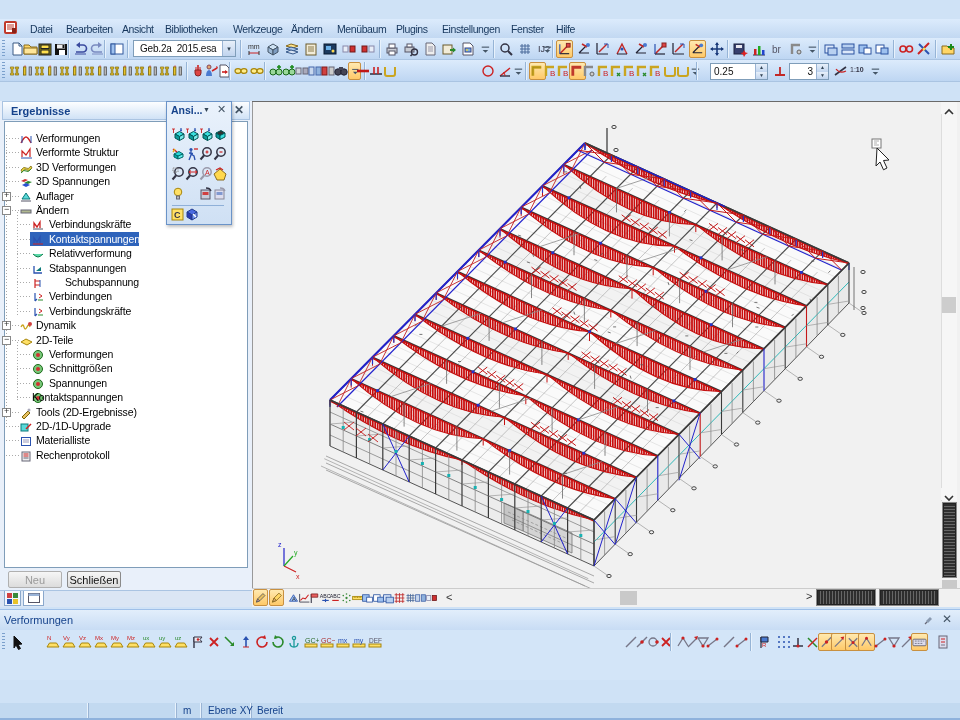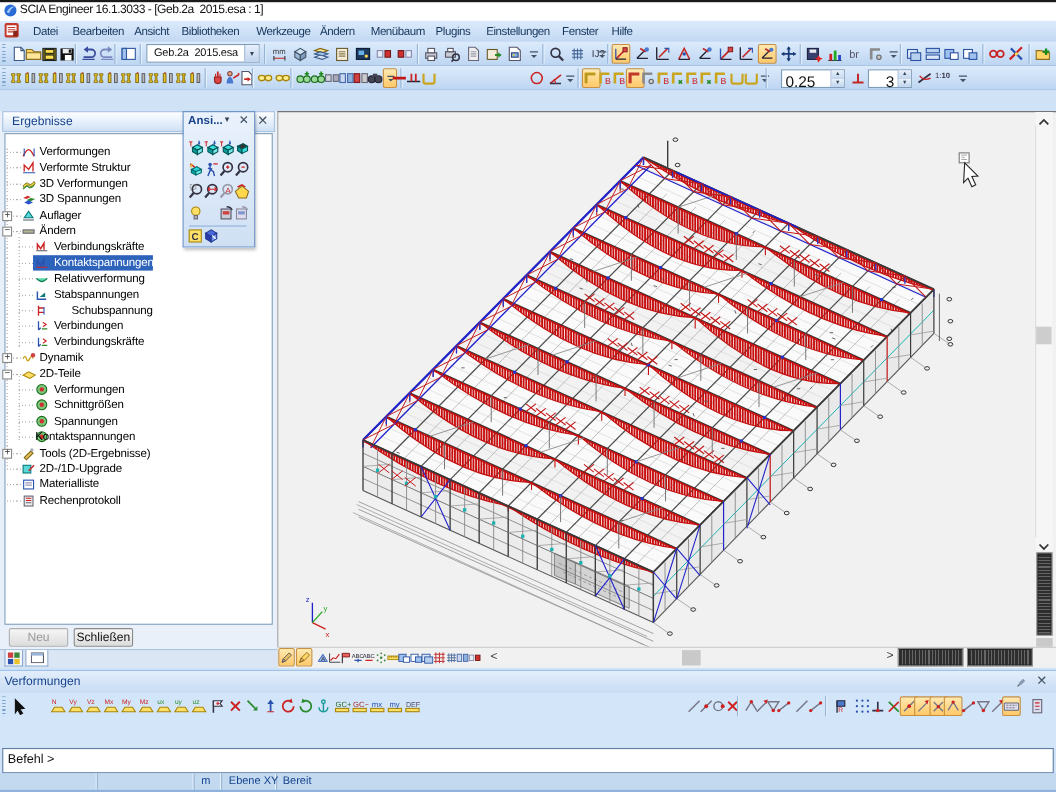--- a/index.html
+++ b/index.html
@@ -9,26 +9,26 @@
 #menubar span { position:absolute; top:3.5px; font-size:10.5px; color:#16365c; letter-spacing:-0.4px; }
 .tbrow { position:absolute; left:0; width:960px; height:22px; background:linear-gradient(#dcebfc,#bed6f2); border-bottom:1px solid #aac4e2; }
 .tbtn { position:absolute; display:flex; align-items:center; justify-content:center; }
 .tbtn.hl { background:linear-gradient(#ffe9b0,#ffc968); border:1px solid #c89040; border-radius:2px; }
 .tsep { position:absolute; width:1px; background:#96b4d6; box-shadow:1px 0 0 #e8f2fc; }
 .grip { position:absolute; width:3px; background:repeating-linear-gradient(#7ba0cc 0 1px, transparent 1px 3px); }
 .combo { position:absolute; background:#fff; border:1px solid #7f9db9; display:flex; align-items:center; }
 .combo span { font-size:10px; letter-spacing:-0.2px; padding-left:6px; color:#111; white-space:pre; flex:1; overflow:hidden; }
 .combo .cbtn { width:13px; height:100%; background:linear-gradient(#e8f0fa,#c0d4ee); border-left:1px solid #9ab4d4; font-size:7px; color:#345; display:flex; align-items:center; justify-content:center; }
 .spin { position:absolute; height:17px; background:#fff; border:1px solid #7f9db9; display:flex; }
-.spin span { flex:1; font-size:14px; padding:2px 3px 0 3px; color:#111; }
+.spin span { flex:1; font-size:10px; padding:2px 3px 0 3px; color:#111; }
 .spin .spbtns { width:12px; border-left:1px solid #9ab4d4; display:flex; flex-direction:column; }
 .spin .spbtns div { flex:1; font-size:5px; color:#345; text-align:center; line-height:7px; background:linear-gradient(#e8f0fa,#c0d4ee); }
 #mainbg { position:absolute; left:0; top:82px; width:960px; height:525px; background:#cfe2f6; }
 #panel { position:absolute; left:0; top:101px; width:252px; height:489px; background:#e9f0fa; }
-#panelhdr { position:absolute; left:2px; top:101px; width:248px; height:19px; background:linear-gradient(#fdfeff,#d0e2f6); border:1px solid #aac4e2; }
+#panelhdr { position:absolute; left:2px; top:101px; width:248px; height:19px; background:linear-gradient(#fdfeff,#d0e2f6); border:1px solid #aac4e2;font-weight:bold; }
 #panelhdr span { position:absolute; left:8px; top:3px; font-size:11px; color:#15428b; }
 #panelhdr .x { position:absolute; right:5px; top:1px; font-size:12px; color:#456; }
 #treebox { position:absolute; left:4px; top:121px; width:244px; height:447px; background:#fff; border:1px solid #7f9db9; }
 .tlab { position:absolute; font-size:10.5px; letter-spacing:-0.15px; white-space:pre; }
 .tico { position:absolute; width:13px; height:13px; }
 .dotv { position:absolute; width:1px; background:repeating-linear-gradient(#aaa 0 1px, transparent 1px 3px); }
 .doth { position:absolute; height:1px; background:repeating-linear-gradient(90deg,#aaa 0 1px, transparent 1px 3px); }
 .expbox { position:absolute; width:9px; height:9px; background:#fff; border:1px solid #888; }
 .expbox span { position:absolute; left:1px; top:-3px; font-size:9px; color:#333; }
 .selband { position:absolute; height:14px; background:#2e63bb; }
@@ -60,28 +60,20 @@
 #bzhdr .x { position:absolute; right:8px; top:2px; font-size:12px; color:#456; }
 #cmdinput { position:absolute; left:2px; top:680px; width:956px; height:23px; background:#fff; border:1px solid #5a7da8; }
 #cmdinput span { position:absolute; left:4px; top:4px; font-size:11.5px; color:#111; }
 #statusbar { position:absolute; left:0; top:703px; width:960px; height:15px; background:#c2d9f0; }
 #statusbar .cell { position:absolute; top:0; height:15px; border-left:1px solid #9ab4d4; box-shadow:-1px 0 0 #e8f2fc; }
 #statusbar span { position:absolute; top:2px; font-size:10px; color:#15428b; }
 #btmedge { position:absolute; left:0; top:718px; width:960px; height:2px; background:#8fb2dc; }
 </style></head>
 <body>
 <div id="app">
-  <div id="titlebar">
-      <div style="position:absolute;left:0;top:0;width:960px;height:1.5px;background:#1a1a1a"></div>
-    <svg width="13" height="13" style="position:absolute;left:3px;top:3px" viewBox="0 0 13 13">
-        <circle cx="6.5" cy="6.5" r="5.5" fill="#2a6ad4"></circle>
-        <path d="M3 8 Q6 2 11 3 Q7 4 6 8 Q5 10 3 8Z" fill="#9cc4f4"></path>
-      </svg>
-    <div class="t">SCIA Engineer 16.1.3033 - [Geb.2a  2015.esa : 1]</div>
-  </div>
   <div id="menubar">
     <svg width="15" height="14" style="position:absolute;left:4px;top:2px" viewBox="0 0 15 14">
         <rect x="0" y="0" width="13" height="13" rx="2" fill="#c0392b"></rect>
         <rect x="2" y="2" width="9" height="9" fill="#fff"></rect>
         <path d="M3 4h7M3 6h7M3 8h5" stroke="#c0392b"></path>
         <rect x="8" y="7" width="4" height="5" fill="#8a2318"></rect>
       </svg>
     <span style="left:30px">Datei</span>
       <span style="left:66px">Bearbeiten</span>
       <span style="left:122px">Ansicht</span>
@@ -1943,23 +1935,20 @@
         <path d="M3 7h2M6 7h2M9 7h2M12 7h1M3 9.5h2M6 9.5h2M9 9.5h2" stroke="#778"></path>
       </svg>
     </div>
     <div class="tbtn" style="left:934px;top:633px;width:17px;height:18px">
       <svg width="16" height="16" viewBox="0 0 16 16">
         <rect x="4" y="2" width="8" height="12" fill="#dde" stroke="#667"></rect>
         <path d="M6 5h4M6 8h4" stroke="#c22"></path>
         <path d="M6 11h4" stroke="#778"></path>
       </svg>
     </div>
-  <div id="cmdinput">
-      <span>Befehl &gt;</span>
-    </div>
   <div id="statusbar">
     <div class="cell" style="left:88px"></div>
     <div class="cell" style="left:176px"></div>
     <div class="cell" style="left:201px"></div>
     <div class="cell" style="left:251px"></div>
     <span style="left:183px">m</span>
     <span style="left:208px">Ebene XY</span>
     <span style="left:257px">Bereit</span>
   </div>
   <div id="btmedge"></div>

